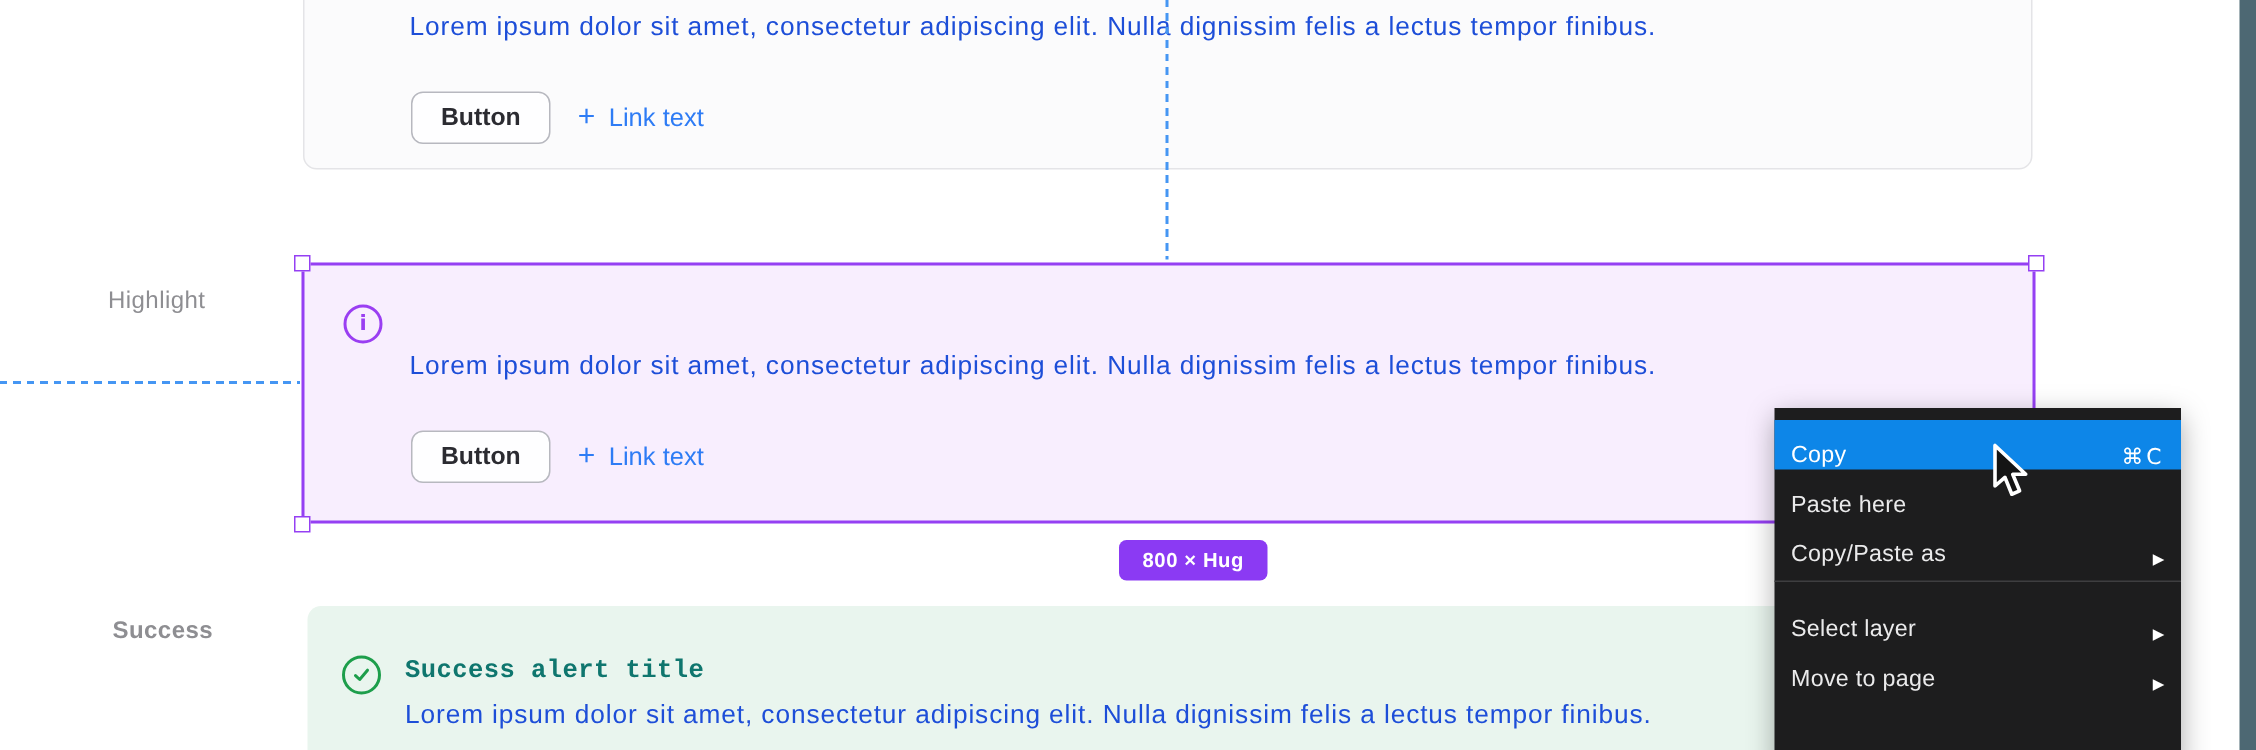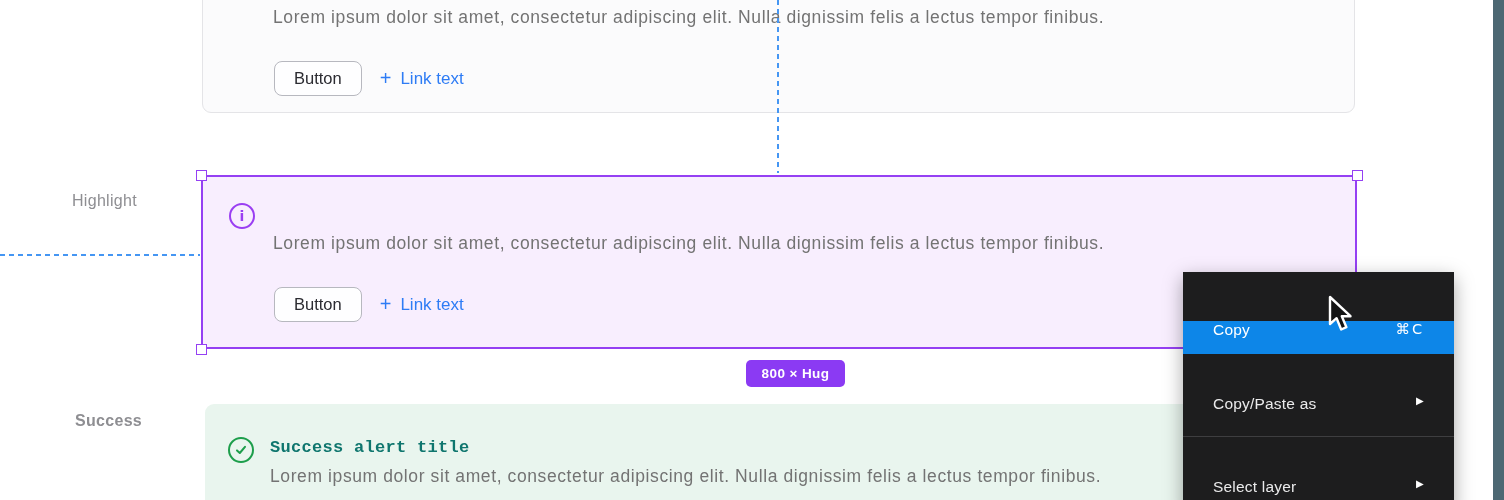--- a/index.html
+++ b/index.html
@@ -22,42 +22,42 @@
     position:absolute; left:201px; top:175px; width:1156px; height:174px;
     background:#f8eefe; border:2px solid #9540f3; z-index:2;
   }
   .sc-card {
     position:absolute; left:205px; top:404px; width:1152px; height:140px;
     background:#e9f5ee; border-radius:9px; z-index:2;
   }
 
   .alert-body {
     position:absolute; left:70px; top:56px; font-size:17.5px; letter-spacing:0.6px;
-    color:#737373; white-space:nowrap;
+    color:#1d4ed8; white-space:nowrap;
   }
   .alert-title {
     position:absolute; left:69px; top:27px; font-size:17px; font-weight:bold;
     letter-spacing:0.3px; white-space:nowrap;
   }
   .hl-title { color:#9a3ef2; }
   .sc-title { color:#0f766e; left:65px; top:34px;font-family:Liberation Mono, monospace; }
   .sc-body  { left:65px; top:62px; }
 
   .alert-icon {
     position:absolute; width:26px; height:26px; border-radius:50%;
     display:flex; align-items:center; justify-content:center;
   }
   .info-icon  { left:26px; top:26px; border:2px solid #9a3ef2; color:#9a3ef2;
                 font:bold 14px "DejaVu Sans",sans-serif; }
   .check-icon { left:23px; top:33px; border:2px solid #1d9e4b; }
 
   .actions { position:absolute; left:71px; top:110px; display:flex; align-items:center; gap:18px; }
   .btn {
     height:35px; padding:0 19px; background:#fefeff; border:1px solid #b7b8bf;
-    border-radius:8px; font-size:16.5px; font-weight:400; color:#2b2b31;
+    border-radius:8px; font-size:16.5px; font-weight:700; color:#2b2b31;
     display:flex; align-items:center; font-family:inherit;
   }
   .link { display:flex; align-items:center; color:#2e7cf5; font-size:17px; font-weight:500; }
   .link .plus { font-size:20px; font-weight:400; margin-right:9px; }
 
   
   .handle {
     position:absolute; width:11px; height:11px; background:#ffffff;
     border:1.5px solid #9540f3; z-index:4;
   }
@@ -82,22 +82,22 @@
   .lbl-highlight { left:72px; top:192px; }
   .lbl-success   { left:75px; top:412px;font-weight:bold; }
 
   
   .ctx-menu {
     position:absolute; left:1183px; top:272px; width:271px; height:240px;
     background:#1d1d1e; z-index:10; padding-top:8px;
     box-shadow:0 6px 18px rgba(0,0,0,0.35);
   }
   .ctx-row {
-    height:33px; display:flex; align-items:flex-start; padding:0 30px;
-    font-size:15.5px; color:#eaeaeb; letter-spacing:0.2px; white-space:nowrap;margin-top:41px;
+    height:33px; display:flex; align-items:flex-end; padding:0 11px;
+    font-size:15.5px; color:#eaeaeb; letter-spacing:0.2px; white-space:nowrap;
   }
   .ctx-row.hl { background:#0d86e8; color:#ffffff; }
   .ctx-shortcut { margin-left:auto; font-family:"DejaVu Sans",sans-serif; font-size:14.5px; letter-spacing:2px; }
   .ctx-arrow { margin-left:auto; font-family:"DejaVu Sans",sans-serif; font-size:10px; color:#ffffff; }
   .ctx-sep { height:1px; background:#3e3e40; margin:8px 0; }
 
   
   .cursor { position:absolute; left:1327px; top:295px; z-index:12; }
   .edge-strip { position:absolute; left:1493px; top:0; width:11px; height:500px; background:#4d6873; z-index:6; }
 </style>
@@ -151,20 +151,23 @@
     <div class="alert-title sc-title">Success alert title</div>
     <div class="alert-body sc-body">Lorem ipsum dolor sit amet, consectetur adipiscing elit. Nulla dignissim felis a lectus tempor finibus.</div>
   </div>
 
   <div class="ctx-menu">
     <div class="ctx-row hl">
       <span>Copy</span>
       <span class="ctx-shortcut">⌘C</span>
     </div>
     <div class="ctx-row">
+      <span>Paste here</span>
+    </div>
+    <div class="ctx-row">
       <span>Copy/Paste as</span>
       <span class="ctx-arrow">▶</span>
     </div>
     <div class="ctx-sep"></div>
     <div class="ctx-row">
       <span>Select layer</span>
       <span class="ctx-arrow">▶</span>
     </div>
     <div class="ctx-row">
       <span>Move to page</span>

